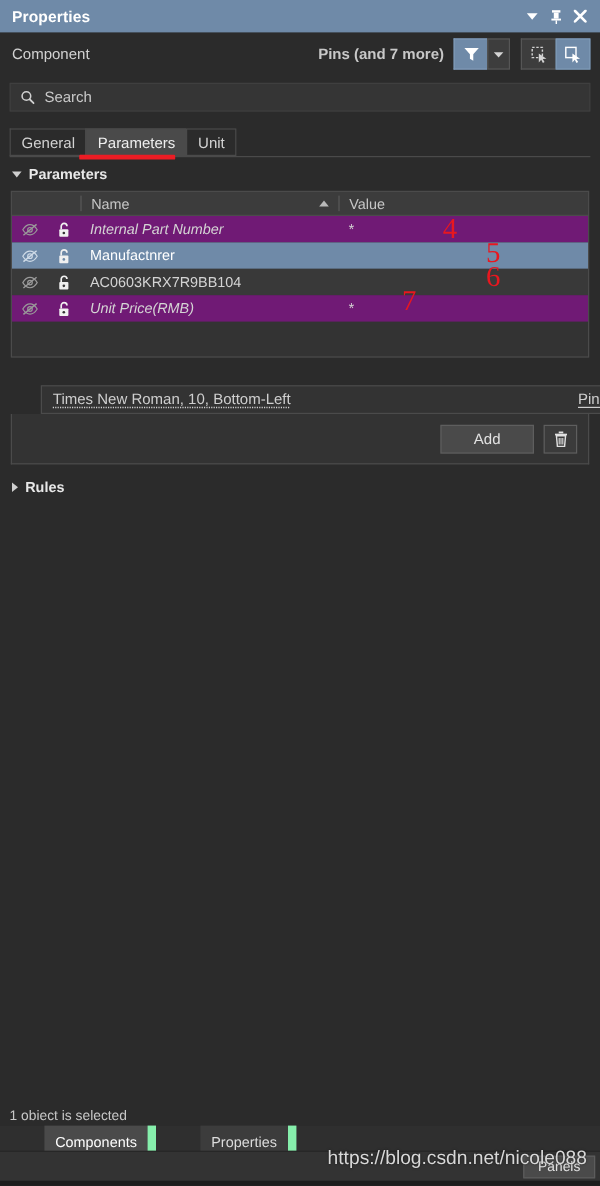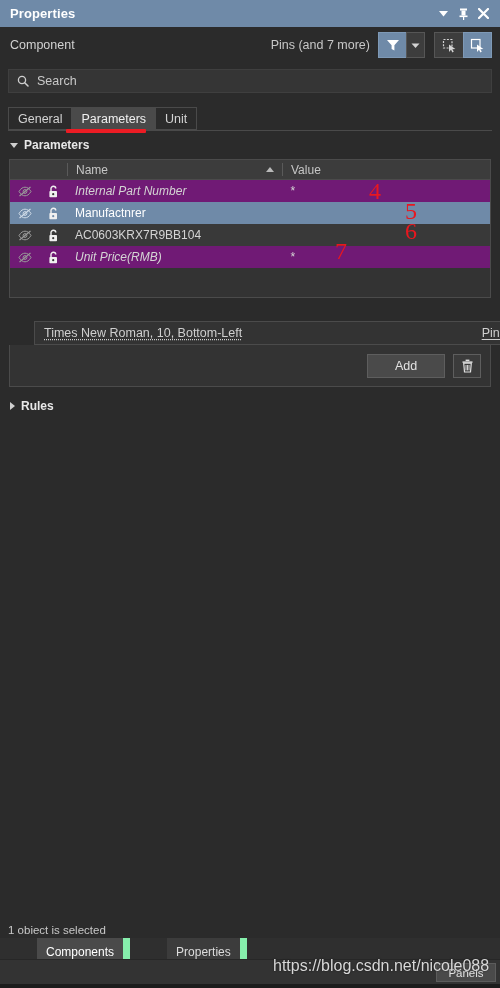--- a/index.html
+++ b/index.html
@@ -38,21 +38,21 @@
 
   
   .comp-row {
     position: absolute; left: 0; top: 27px;
     width: 500px; height: 36px;
     display: flex; align-items: center;
     padding: 0 8px 0 10px;
   }
   .comp-label { color: #d2d2d2; font-size: 12.5px; }
   .comp-spacer { flex: 1; }
-  .comp-sub { color: #c8c8c8; font-size: 12.5px; margin-right: 8px; }
+  .comp-sub { color: #c8c8c8; font-size: 12.5px; margin-right: 8px; font-weight: bold; }
 
   .btn-group { display: flex; align-items: stretch; height: 26px; }
   .ibtn {
     display: flex; align-items: center; justify-content: center;
     background: #3d3d3d;
     border: 1px solid #565656;
     color: #d4d4d4;
     cursor: default;
   }
   .ibtn.active {

